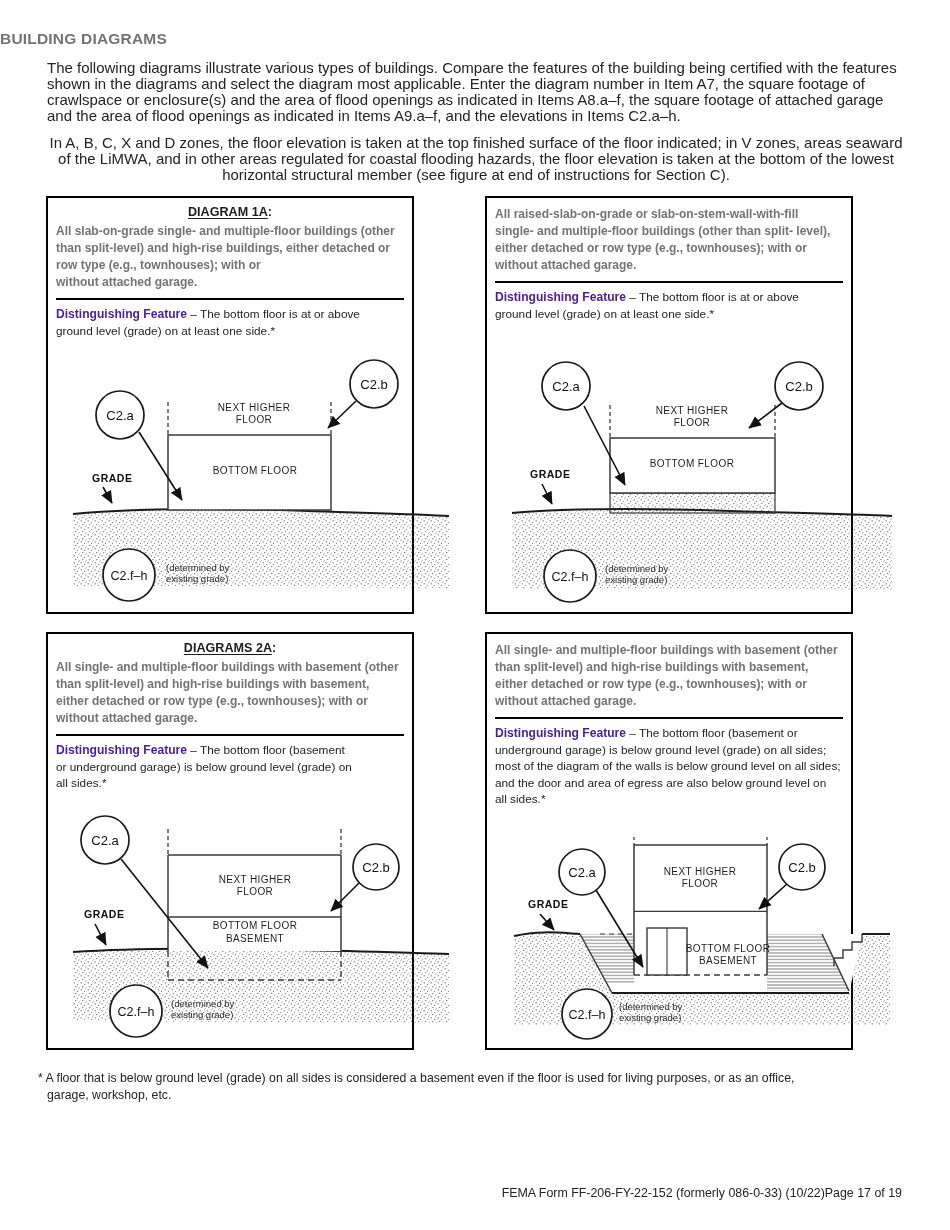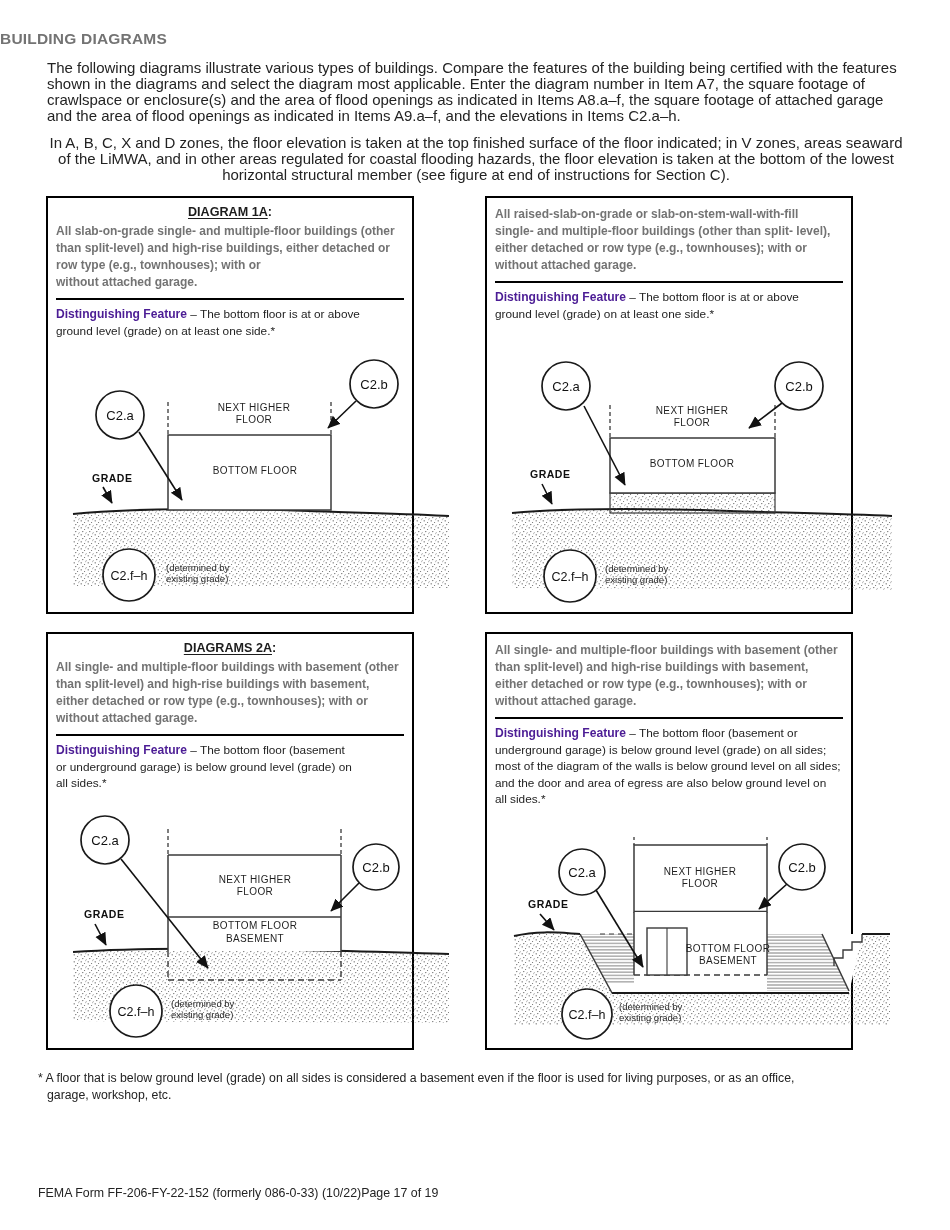--- a/index.html
+++ b/index.html
@@ -21,21 +21,21 @@
   .feature b { font-size:12.1px; color:#4c1d95; }
   .fig { position:absolute; }
   svg text { font-family:inherit; }
   .flabel { font-size:10px; letter-spacing:.4px; fill:#1f1f1f; }
   .fgrade { font-size:10.5px; font-weight:bold; letter-spacing:.5px; fill:#0f0f0f; }
   .fcall  { font-size:13px; fill:#111; }
   .fcallsm{ font-size:12.5px; fill:#111; }
   .fdet   { font-size:9.5px; fill:#2a2a2a; }
   .footnote { margin:20px 47px 0 38px; font-size:12.3px; line-height:17px; }
   .footnote .fn2 { margin-left:9px; }
-  .pagefooter { position:absolute; left:38px; right:48px; bottom:30px; display:flex; justify-content:flex-start; font-size:12.4px; }
+  .pagefooter { position:absolute; left:38px; right:48px; bottom:30px; display:flex; justify-content:flex-end; font-size:12.4px; }
 </style>
 </head>
 <body>
 
 <div class="sheet">
 
   <h1 class="title">BUILDING DIAGRAMS</h1>
   <p class="intro">The following diagrams illustrate various types of buildings. Compare the features of the building being certified with the features shown in the diagrams and select the diagram most applicable. Enter the diagram number in Item A7, the square footage of crawlspace or enclosure(s) and the area of flood openings as indicated in Items A8.a–f, the square footage of attached garage and the area of flood openings as indicated in Items A9.a–f, and the elevations in Items C2.a–h.</p>
   <p class="intro second">In A, B, C, X and D zones, the floor elevation is taken at the top finished surface of the floor indicated; in V zones, areas seaward of the LiMWA, and in other areas regulated for coastal flooding hazards, the floor elevation is taken at the bottom of the lowest horizontal structural member (see figure at end of instructions for Section C).</p>
 

